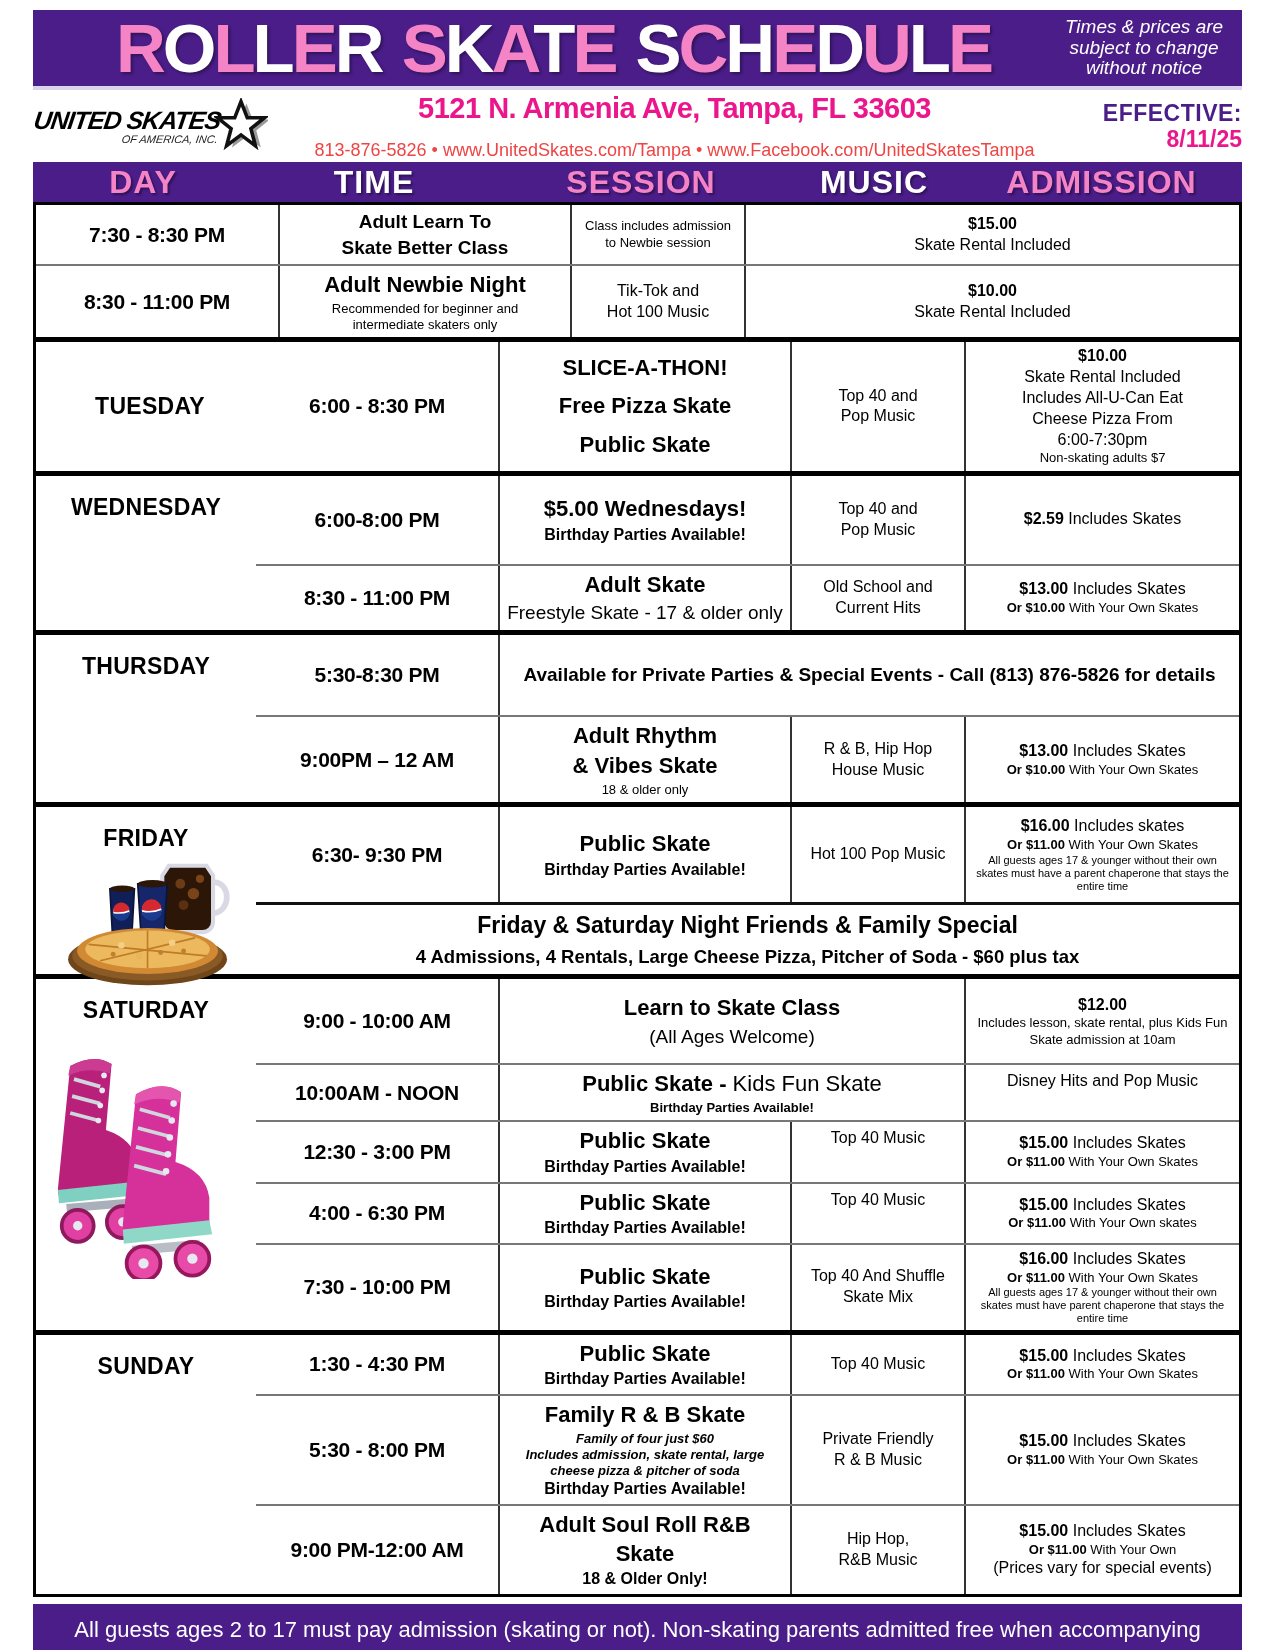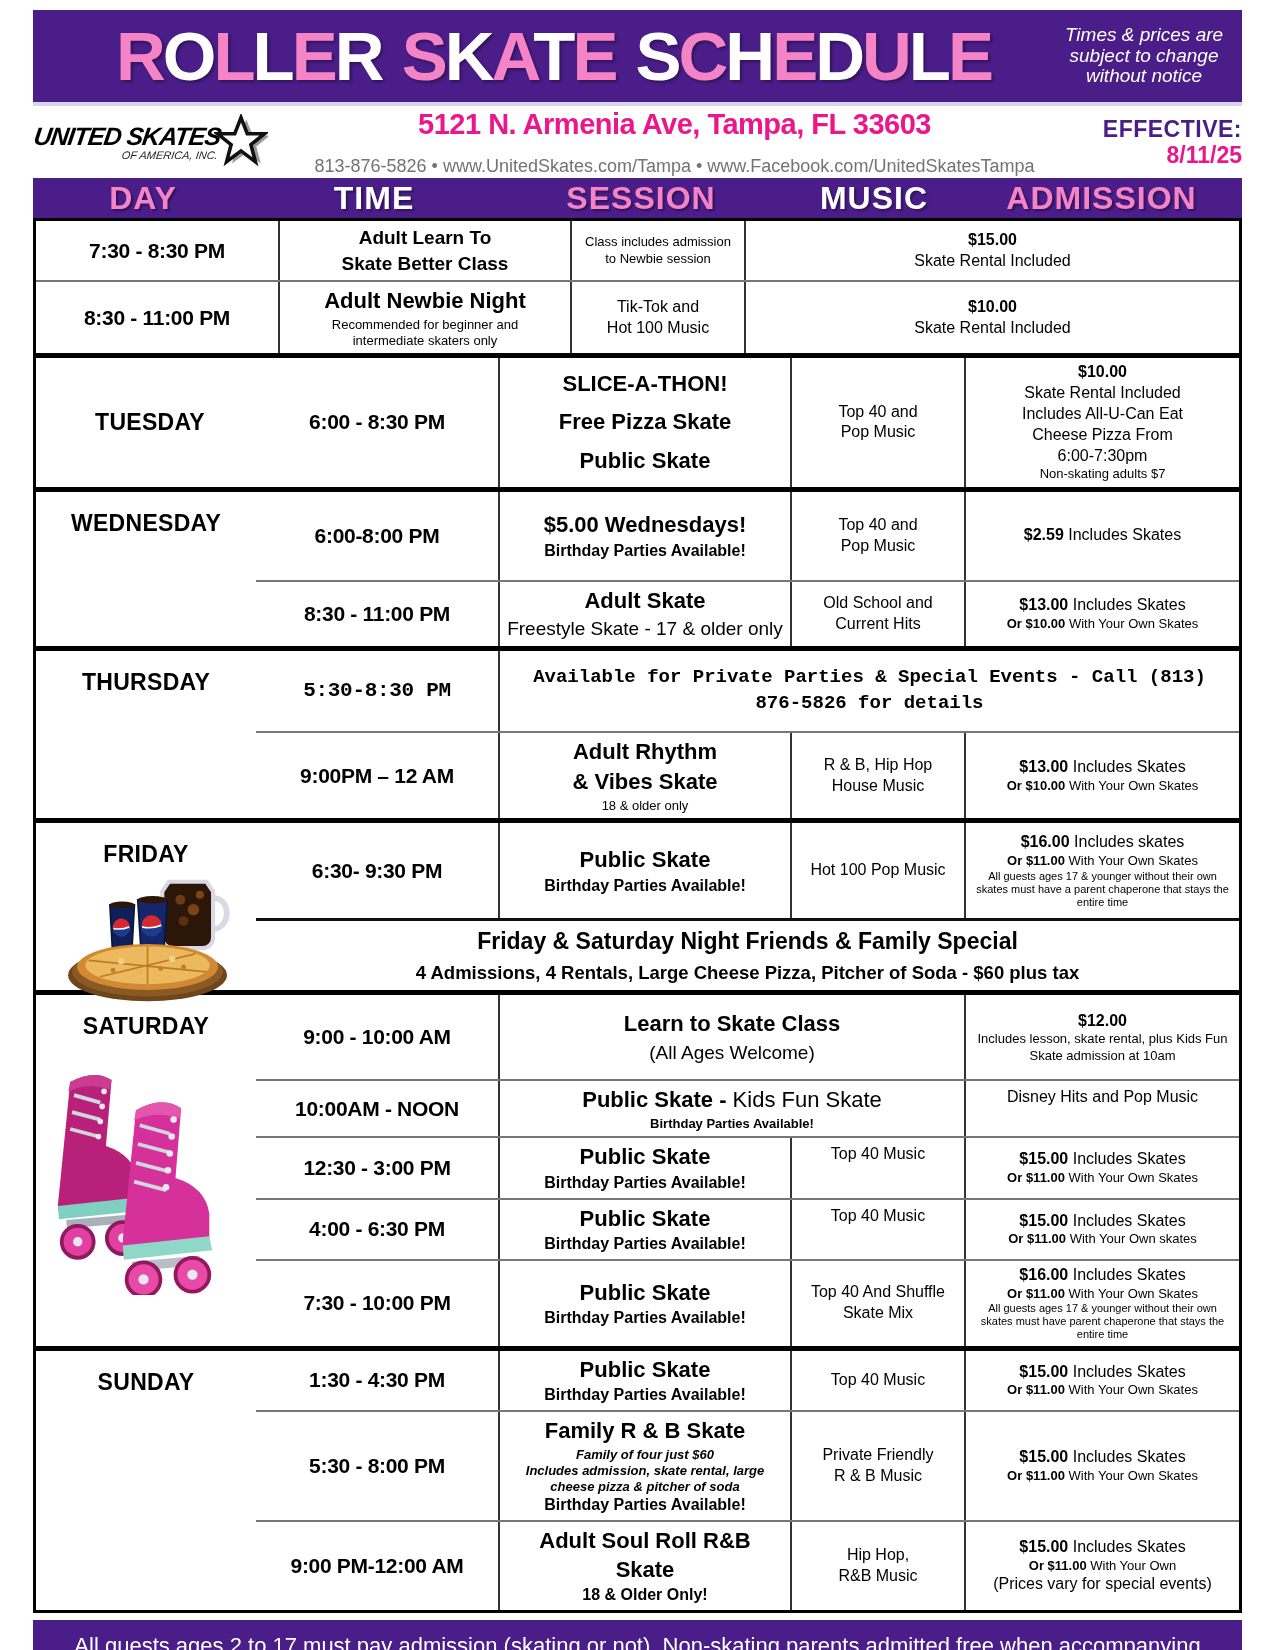--- a/index.html
+++ b/index.html
@@ -5,40 +5,40 @@
   :root{
     --purple:#4A1D88; --pink:#F584C6; --magenta:#EB168C;
   }
   *{box-sizing:border-box}
   html,body{margin:0;padding:0}
   body{width:1275px;height:1650px;background:#fff;overflow:hidden;
        font-family:"Liberation Sans",sans-serif;color:#000}
   .wrap{margin:10px 33px 0}
 
   
-  .title-band{background:var(--purple);height:96px;display:flex;align-items:center;
+  .title-band{background:var(--purple);height:80px;display:flex;align-items:center;
               padding:0 14px;border-bottom:4px solid #d9d3ec}
   .title-word{flex:1;text-align:center;font-size:69px;font-weight:700;
               letter-spacing:-3px;line-height:1;white-space:nowrap}
   .title-word span{text-shadow:2px 2px 3px rgba(0,0,0,.35)}
   .l-pink{color:var(--pink)} .l-white{color:#fff}
   .l-space{display:inline-block;width:20px}
   .title-note{width:168px;color:#fff;font-style:italic;font-size:19px;
               line-height:1.1;text-align:center;font-weight:500}
 
   
   .brand-row{display:flex;align-items:center;padding:6px 0 5px;height:72px}
   .logo{width:252px;display:flex;align-items:center}
   .logo-txt{transform:skewX(-8deg);line-height:1}
   .logo-l1{font-size:25px;font-weight:700;font-style:italic;letter-spacing:-1px;white-space:nowrap}
   .logo-l2{font-size:11px;font-style:italic;text-align:right;margin-top:1px;color:#222}
   .logo-star{margin-left:-6px}
   .center-block{flex:1;text-align:center;line-height:1.15}
   .address{color:var(--magenta);font-size:29px;font-weight:700;letter-spacing:-.5px}
-  .contact{font-size:18px;color:#737373;margin-top:14px;font-weight:500}
+  .contact{font-size:18px;color:#ef4444;margin-top:14px;font-weight:500}
   .effective{width:178px;text-align:right;line-height:1.12}
   .eff-label{color:var(--purple);font-weight:700;font-size:23px;letter-spacing:.5px}
   .eff-date{color:var(--magenta);font-weight:700;font-size:23px}
 
   
   .cols-band{display:grid;grid-template-columns:220px 242px 292px 174px 1fr;
              background:var(--purple);height:40px;align-items:center;text-align:center;
              font-size:32px;font-weight:700;letter-spacing:1px}
   .cols-band div{text-shadow:2px 2px 2px rgba(0,0,0,.35)}
   .col-pink{color:var(--pink)} .col-white{color:#fff}
@@ -222,21 +222,21 @@
               <div class="line s-sm"><span class="b">Or $10.00</span><span> With Your Own Skates</span></div>
             </div>
           </div>
         </div>
       </div>
       <div class="section">
         <div class="day-cell">
           <div class="day-label">THURSDAY</div>
         </div>
         <div class="rows">
-          <div class="row" style="min-height: 80px; font-family: Liberation Mono, monospace;">
+          <div class="row" style="min-height: 80px;">
             <div class="cell time">5:30-8:30 PM</div>
             <div class="cell span-all">
               <div class="line s-lg"><span class="b">Available for Private Parties &amp; Special Events - Call (813) 876-5826 for details</span></div>
             </div>
           </div>
           <div class="row" style="min-height: 82px;">
             <div class="cell time">9:00PM – 12 AM</div>
             <div class="cell">
               <div class="line s-xl"><span class="b">Adult Rhythm</span></div>
               <div class="line s-xl"><span class="b">&amp; Vibes Skate</span></div>

